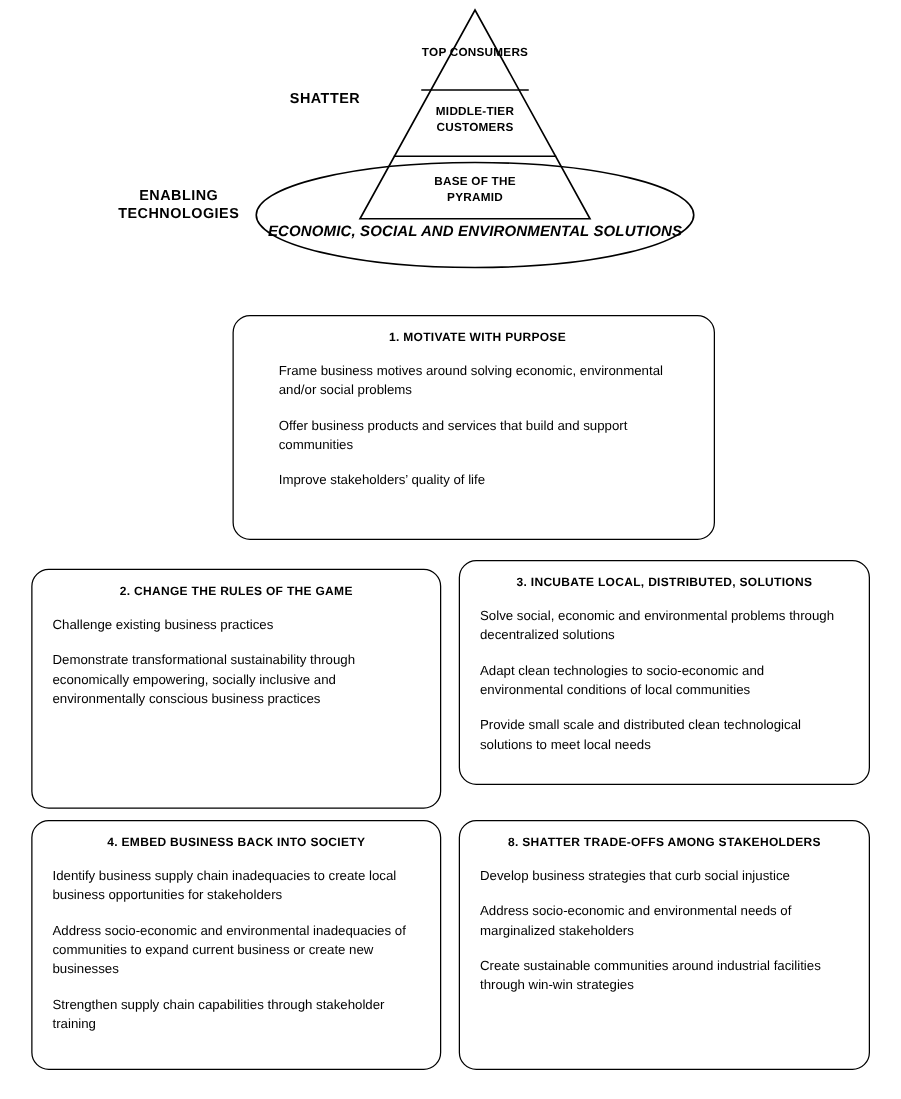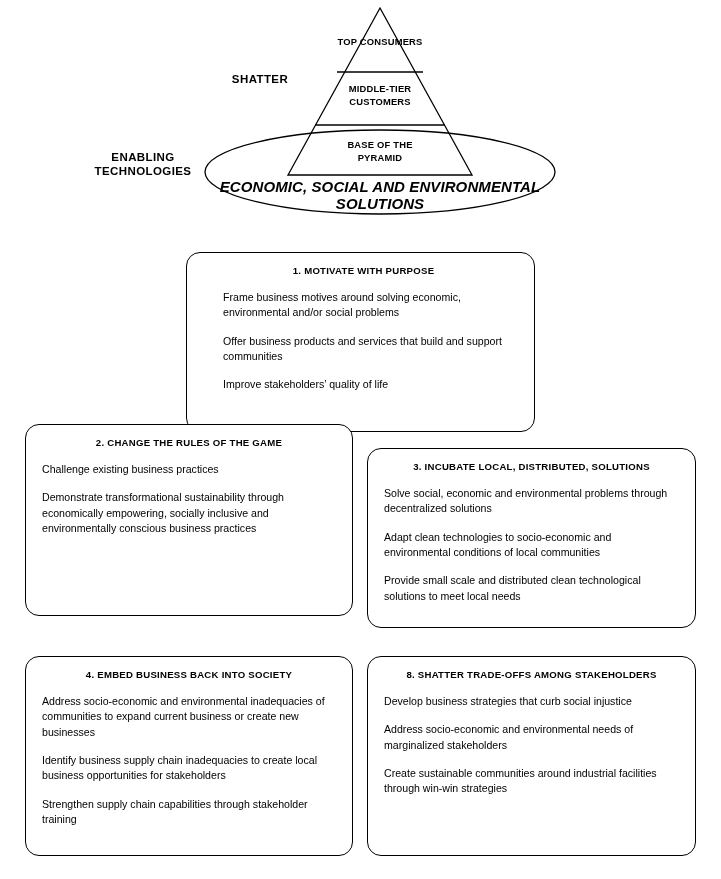--- a/index.html
+++ b/index.html
@@ -64,21 +64,21 @@
     left: 325px;
     top: 139px;
     width: 110px;
   }
   #ellipse-text {
     position: absolute;
     left: 205px;
     top: 178px;
     width: 350px;
     text-align: center;
-    font-size: 15px;
+    font-size: 12px;
     font-style: italic;
     font-weight: bold;
     letter-spacing: 0.1px;
   }
 
   
   .card {
     position: absolute;
     border: 1.3px solid #000000;
     border-radius: 14px;
@@ -98,28 +98,28 @@
     line-height: 1.45;
     margin-bottom: 13px;
   }
   .card-item:last-child {
     margin-bottom: 0;
   }
 
   #card-1 {
     left: 186px;
     top: 252px;
-    width: 349px;
+    width: 386px;
     height: 180px;
     padding-left: 36px;
     padding-right: 30px;
   }
   #card-2 {
     left: 25px;
-    top: 424px;
+    top: 455px;
     width: 328px;
     height: 192px;
   }
   #card-3 {
     left: 367px;
     top: 448px;
     width: 329px;
     height: 180px;
   }
   #card-4 {
@@ -176,22 +176,22 @@
 
 <div class="card" id="card-3">
   <div class="card-title">3. INCUBATE LOCAL, DISTRIBUTED, SOLUTIONS</div>
   <div class="card-item">Solve social, economic and environmental problems through decentralized solutions</div>
   <div class="card-item">Adapt clean technologies to socio-economic and environmental conditions of local communities</div>
   <div class="card-item">Provide small scale and distributed clean technological solutions to meet local needs</div>
 </div>
 
 <div class="card" id="card-4">
   <div class="card-title">4. EMBED BUSINESS BACK INTO SOCIETY</div>
+  <div class="card-item">Identify business supply chain inadequacies to create local business opportunities for stakeholders</div>
   <div class="card-item">Address socio-economic and environmental inadequacies of communities to expand current business or create new businesses</div>
-  <div class="card-item">Identify business supply chain inadequacies to create local business opportunities for stakeholders</div>
   <div class="card-item">Strengthen supply chain capabilities through stakeholder training</div>
 </div>
 
 <div class="card" id="card-5">
   <div class="card-title">8. SHATTER TRADE-OFFS AMONG STAKEHOLDERS</div>
   <div class="card-item">Develop business strategies that curb social injustice</div>
   <div class="card-item">Address socio-economic and environmental needs of marginalized stakeholders</div>
   <div class="card-item">Create sustainable communities around industrial facilities through win-win strategies</div>
 </div>
 

